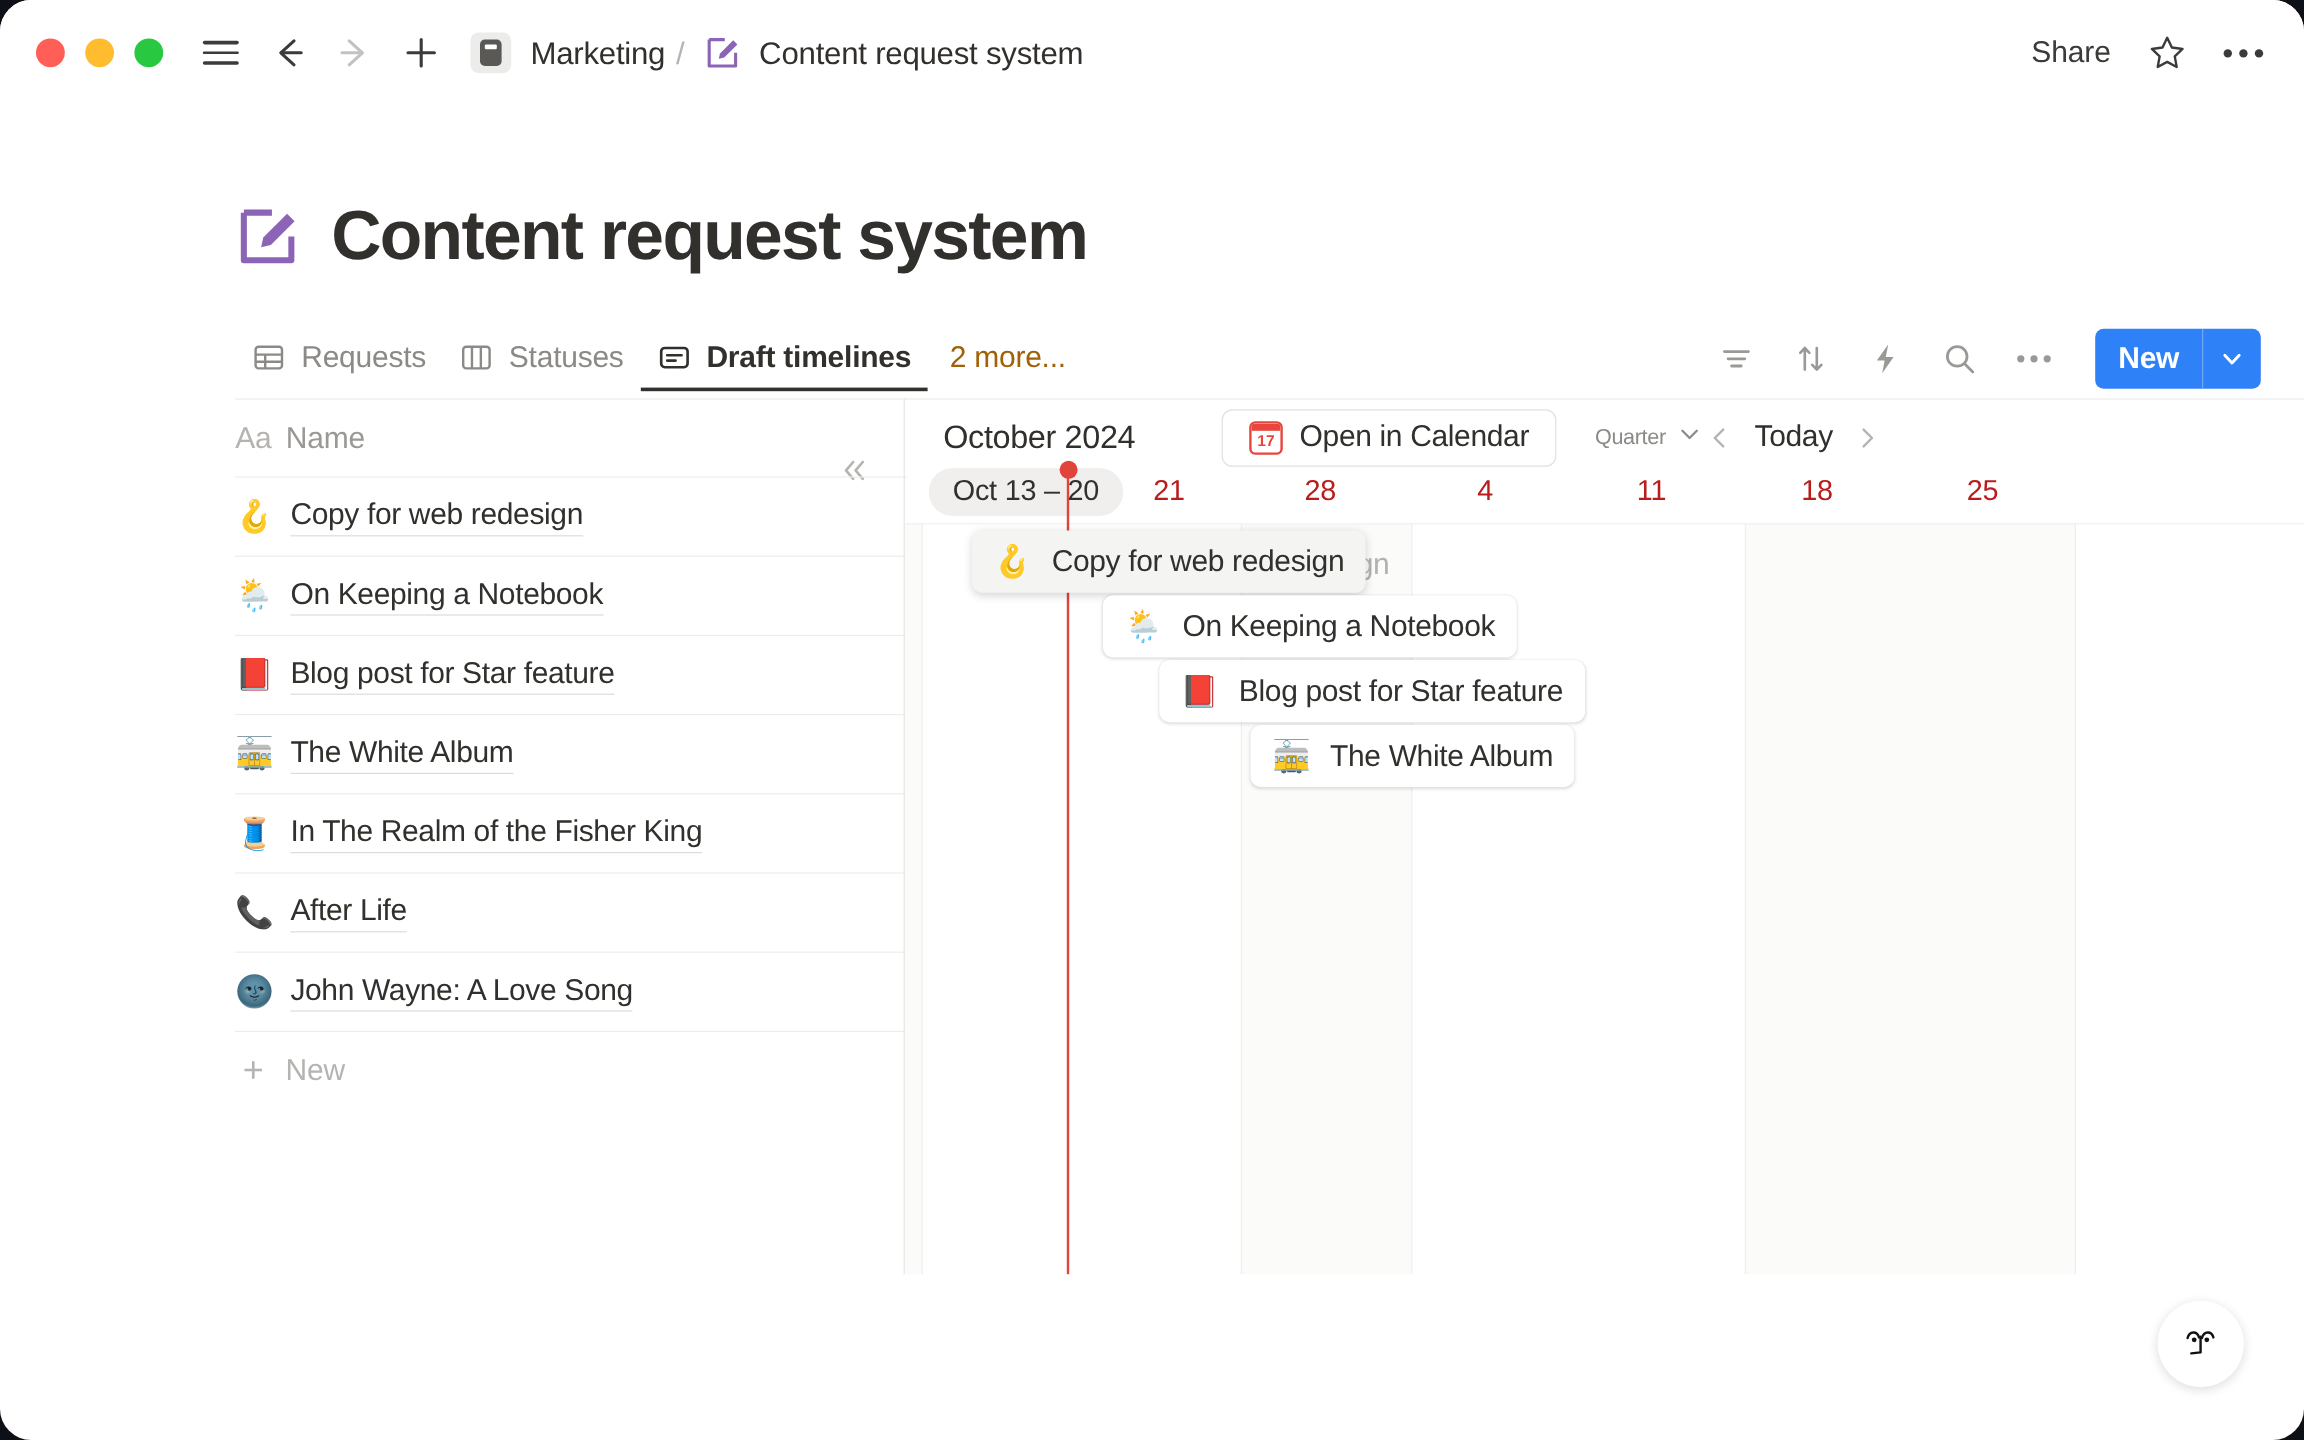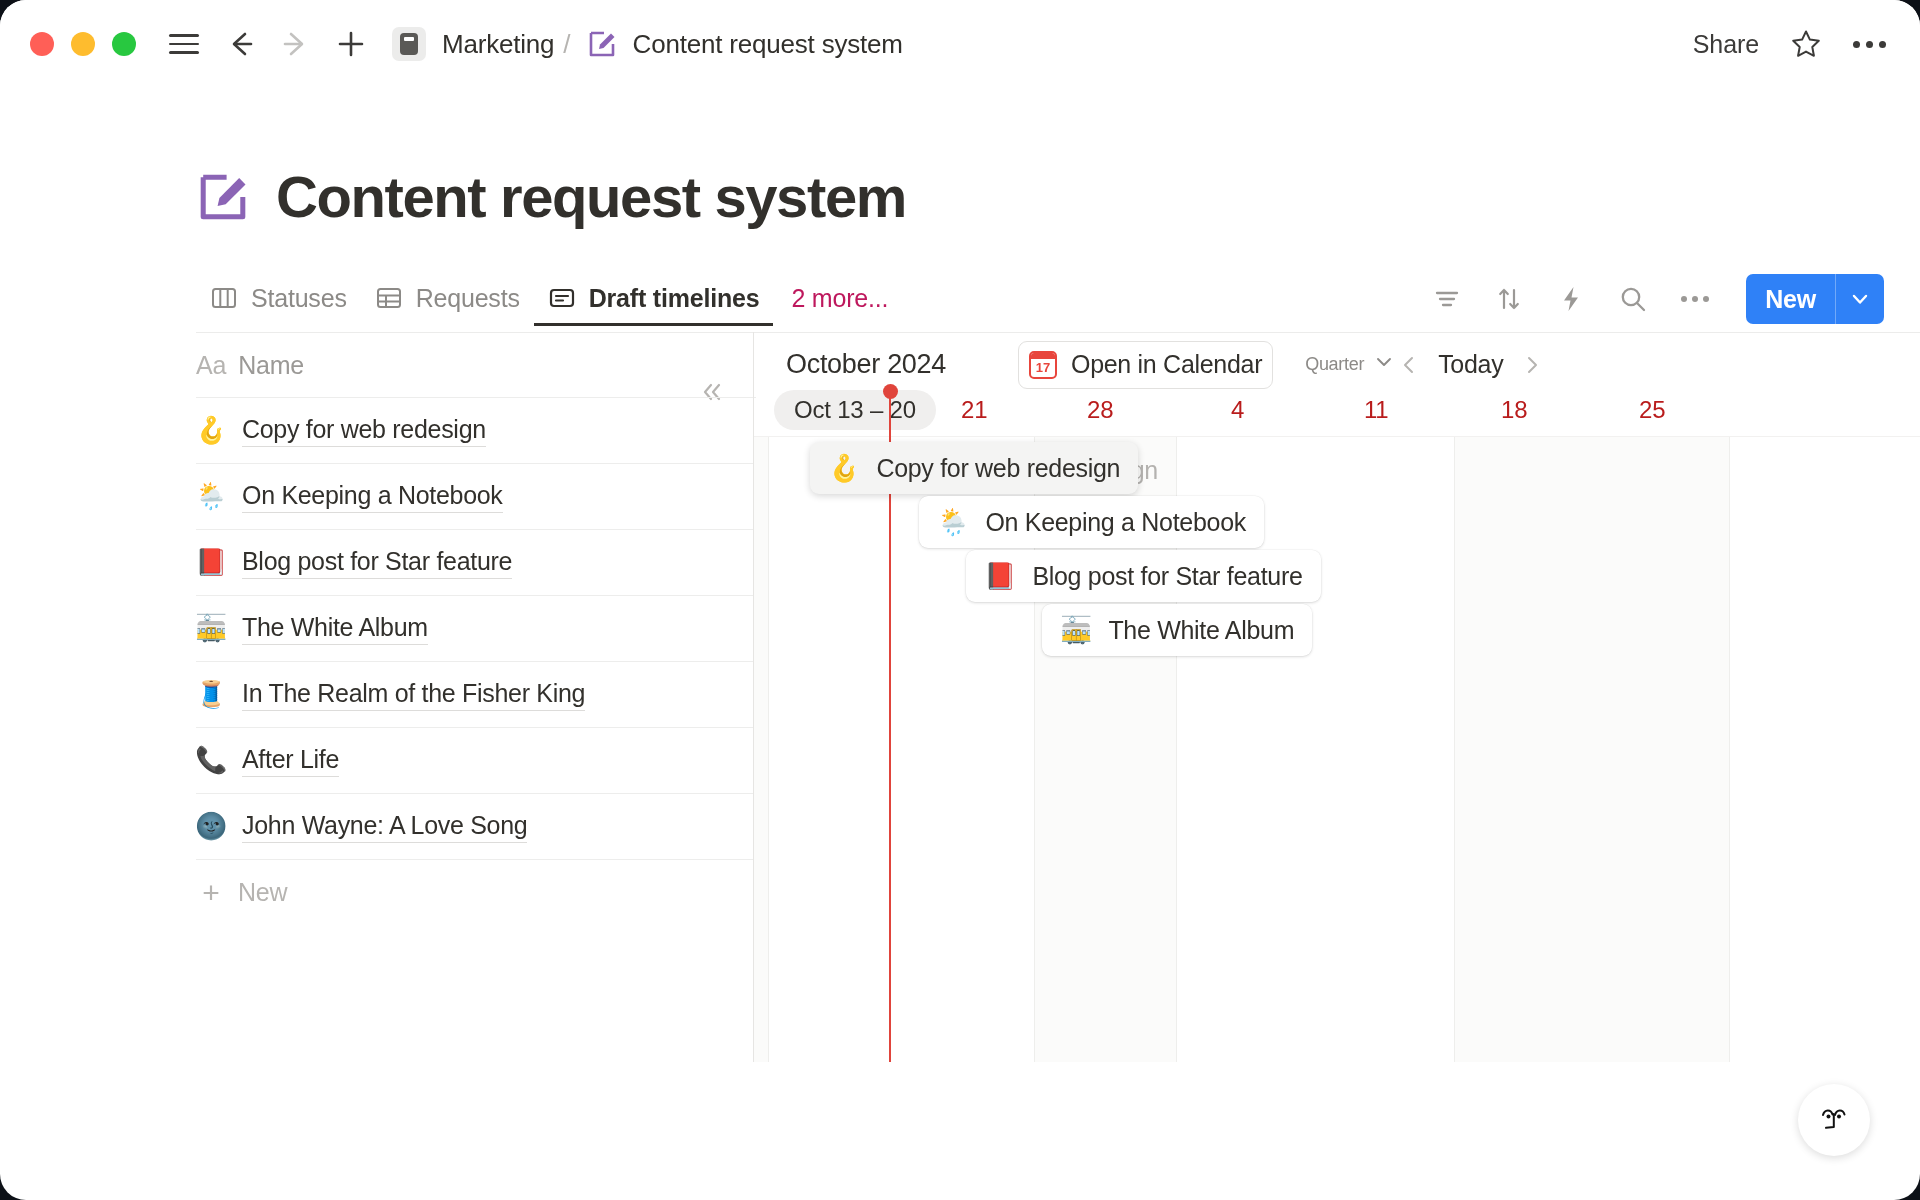--- a/index.html
+++ b/index.html
@@ -83,21 +83,21 @@
     display: flex; align-items: center; gap: 13px;
     height: 56px; padding: 0 14px; color: #8c8a87; font-size: 25px;
     letter-spacing: -0.2px; position: relative;
   }
   .tab.active { color: #32302c; font-weight: bold; }
   .tab.active::after {
     content:""; position: absolute; left: 0; right: 0; bottom: 0;
     height: 3px; background: #32302c;
   }
   .tab-ico { width: 28px; height: 28px; display:flex; align-items:center; justify-content:center; }
-  .tab.more { color: #be185d; padding-left: 18px; }
+  .tab.more { color: #a16207; padding-left: 18px; }
 
   .tabbar-actions {
     margin-left: auto; display:flex; align-items:center; gap: 28px;
     margin-right: 36px; padding-top: 4px;
   }
   .act { width: 34px; height: 34px; display:flex; align-items:center; justify-content:center; color:#9b9996; }
   .act.dots { gap:5px; }
   .act.dots i { width: 6px; height:6px; border-radius:50%; background:#9b9996; display:block; }
 
   .new-btn {
@@ -145,21 +145,21 @@
   .row.new-row .plus-ico { font-size:30px; font-weight:300; color:#b6b4b1; width:30px; text-align:center; }
   .row.new-row .lbl { font-size:25px; color:#b6b4b1; letter-spacing:-0.2px; }
 
   
   .timeline { position:absolute; left:754px; top:1px; width:1166px; height:729px; overflow:hidden; }
 
   .tl-header { height: 63px; display:flex; align-items:center; padding-left: 32px; }
   .tl-month { font-size: 27px; color:#32302c; letter-spacing:-0.3px; }
   .cal-btn {
     margin-left: 72px; display:flex; align-items:center; gap:14px;
-    height: 48px; padding: 0 10px; border:1px solid #e2e1df; border-radius: 9px;
+    height: 48px; padding: 0 22px; border:1px solid #e2e1df; border-radius: 9px;
     background:#fff;
   }
   .cal-btn .lbl { font-size:25px; color:#32302c; letter-spacing:-0.3px; }
   .cal-ico {
     width: 28px; height: 28px; border-radius: 5px; background:#fff;
     border:2.5px solid #e8453c; display:flex; align-items:flex-end; justify-content:center;
     font-size: 13px; color:#e8453c; font-weight:bold; overflow:hidden; position:relative;
   }
   .cal-ico .top { position:absolute; left:0; right:0; top:0; height:6px; background:#e8453c; }
   .cal-ico .num { position:relative; line-height: 1.35; }
@@ -287,33 +287,33 @@
       </svg>
     </span>
     <h1 class="page-title">Content request system</h1>
   </div>
 
   <div class="tabbar">
     <div class="tab">
       <span class="tab-ico">
         <svg width="26" height="26" viewBox="0 0 26 26" fill="none">
             <rect x="2" y="4" width="22" height="18" rx="2.5" stroke="#8c8a87" stroke-width="2"></rect>
-            <path d="M9.3 4 V22 M16.7 4 V22" stroke="#8c8a87" stroke-width="2"></path>
-          </svg>
-      </span>
-      <span>Statuses</span>
+            <path d="M2 10.5 H24 M2 16.5 H24 M10 10.5 V22" stroke="#8c8a87" stroke-width="2"></path>
+          </svg>
+      </span>
+      <span>Requests</span>
     </div>
     <div class="tab">
       <span class="tab-ico">
         <svg width="26" height="26" viewBox="0 0 26 26" fill="none">
             <rect x="2" y="4" width="22" height="18" rx="2.5" stroke="#8c8a87" stroke-width="2"></rect>
-            <path d="M2 10.5 H24 M2 16.5 H24 M10 10.5 V22" stroke="#8c8a87" stroke-width="2"></path>
-          </svg>
-      </span>
-      <span>Requests</span>
+            <path d="M9.3 4 V22 M16.7 4 V22" stroke="#8c8a87" stroke-width="2"></path>
+          </svg>
+      </span>
+      <span>Statuses</span>
     </div>
     <div class="tab active">
       <span class="tab-ico">
         <svg width="26" height="26" viewBox="0 0 26 26" fill="none">
             <rect x="2" y="5" width="22" height="16" rx="3" stroke="#32302c" stroke-width="2.2"></rect>
             <path d="M7 11 H19 M7 15.5 H14" stroke="#32302c" stroke-width="2.2" stroke-linecap="round"></path>
           </svg>
       </span>
       <span>Draft timelines</span>
     </div>

